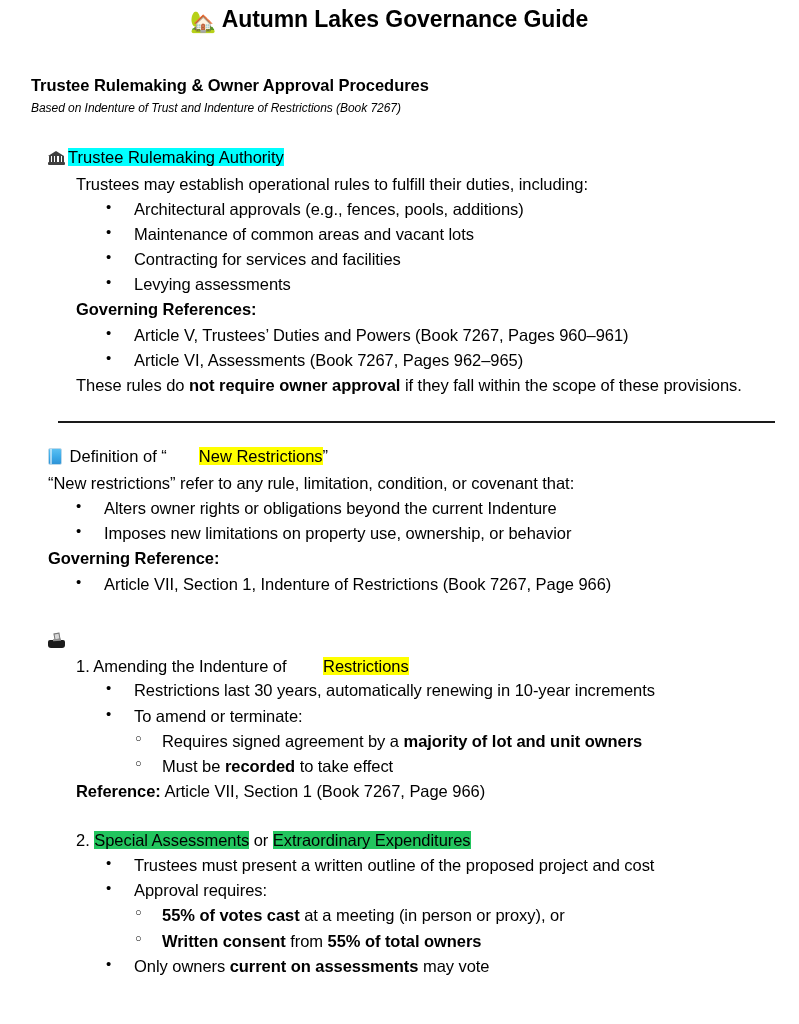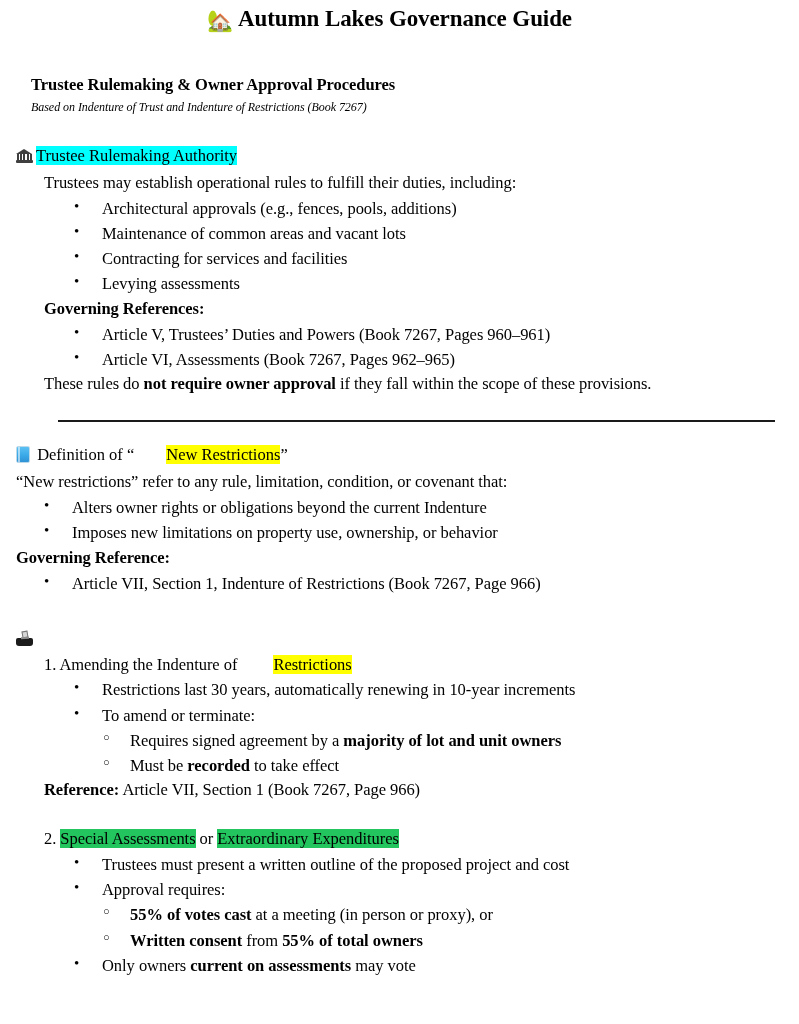--- a/index.html
+++ b/index.html
@@ -15,21 +15,20 @@
     overflow: hidden;
     position: relative;
   }
 
   .page {
     width: 779px;
     height: 1024px;
     box-sizing: border-box;
     padding: 0;
     position: relative;
-    font-family: Liberation Serif, serif;
   }
 
   
   .doc-title {
     text-align: center;
     font-size: 23px;
     font-weight: 700;
     letter-spacing: -0.1px;
     padding-top: 5px;
     line-height: 1.25;
@@ -53,21 +52,21 @@
   }
   .subtitle-italic {
     font-size: 12px;
     font-style: italic;
     line-height: 1.6;
     letter-spacing: -0.05px;
   }
 
   
   .section {
-    padding-left: 16px;
+    padding-left: 48px;
   }
   .section-1 { margin-top: 27px; }
   .section-2 { margin-top: 21px; }
   .section-3 { margin-top: 30px; }
 
   .sec-head {
     font-size: 16.5px;
     line-height: 1.5;
     white-space: nowrap;
     margin-bottom: 2px;

